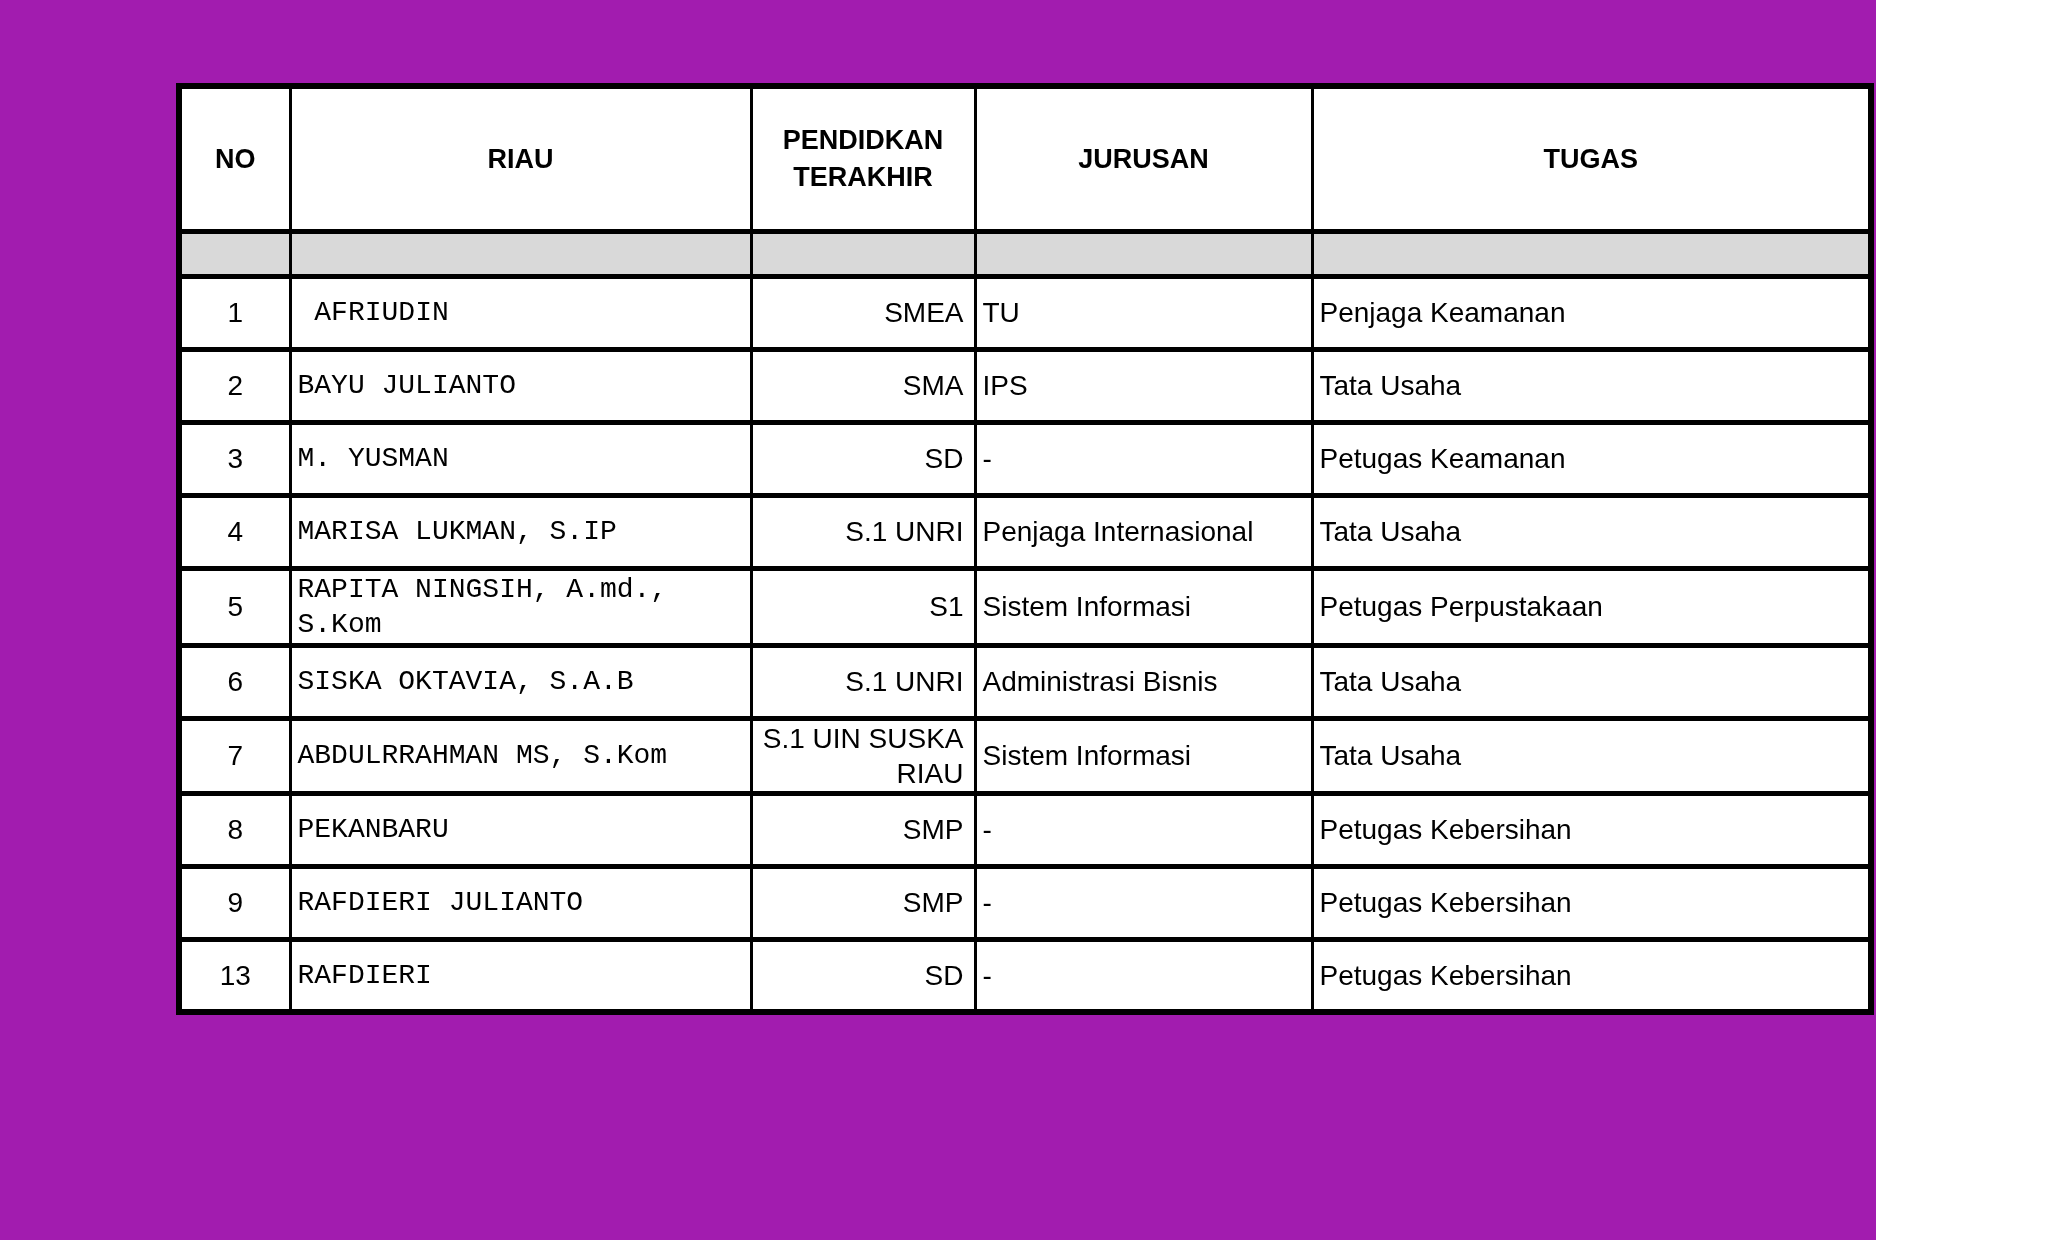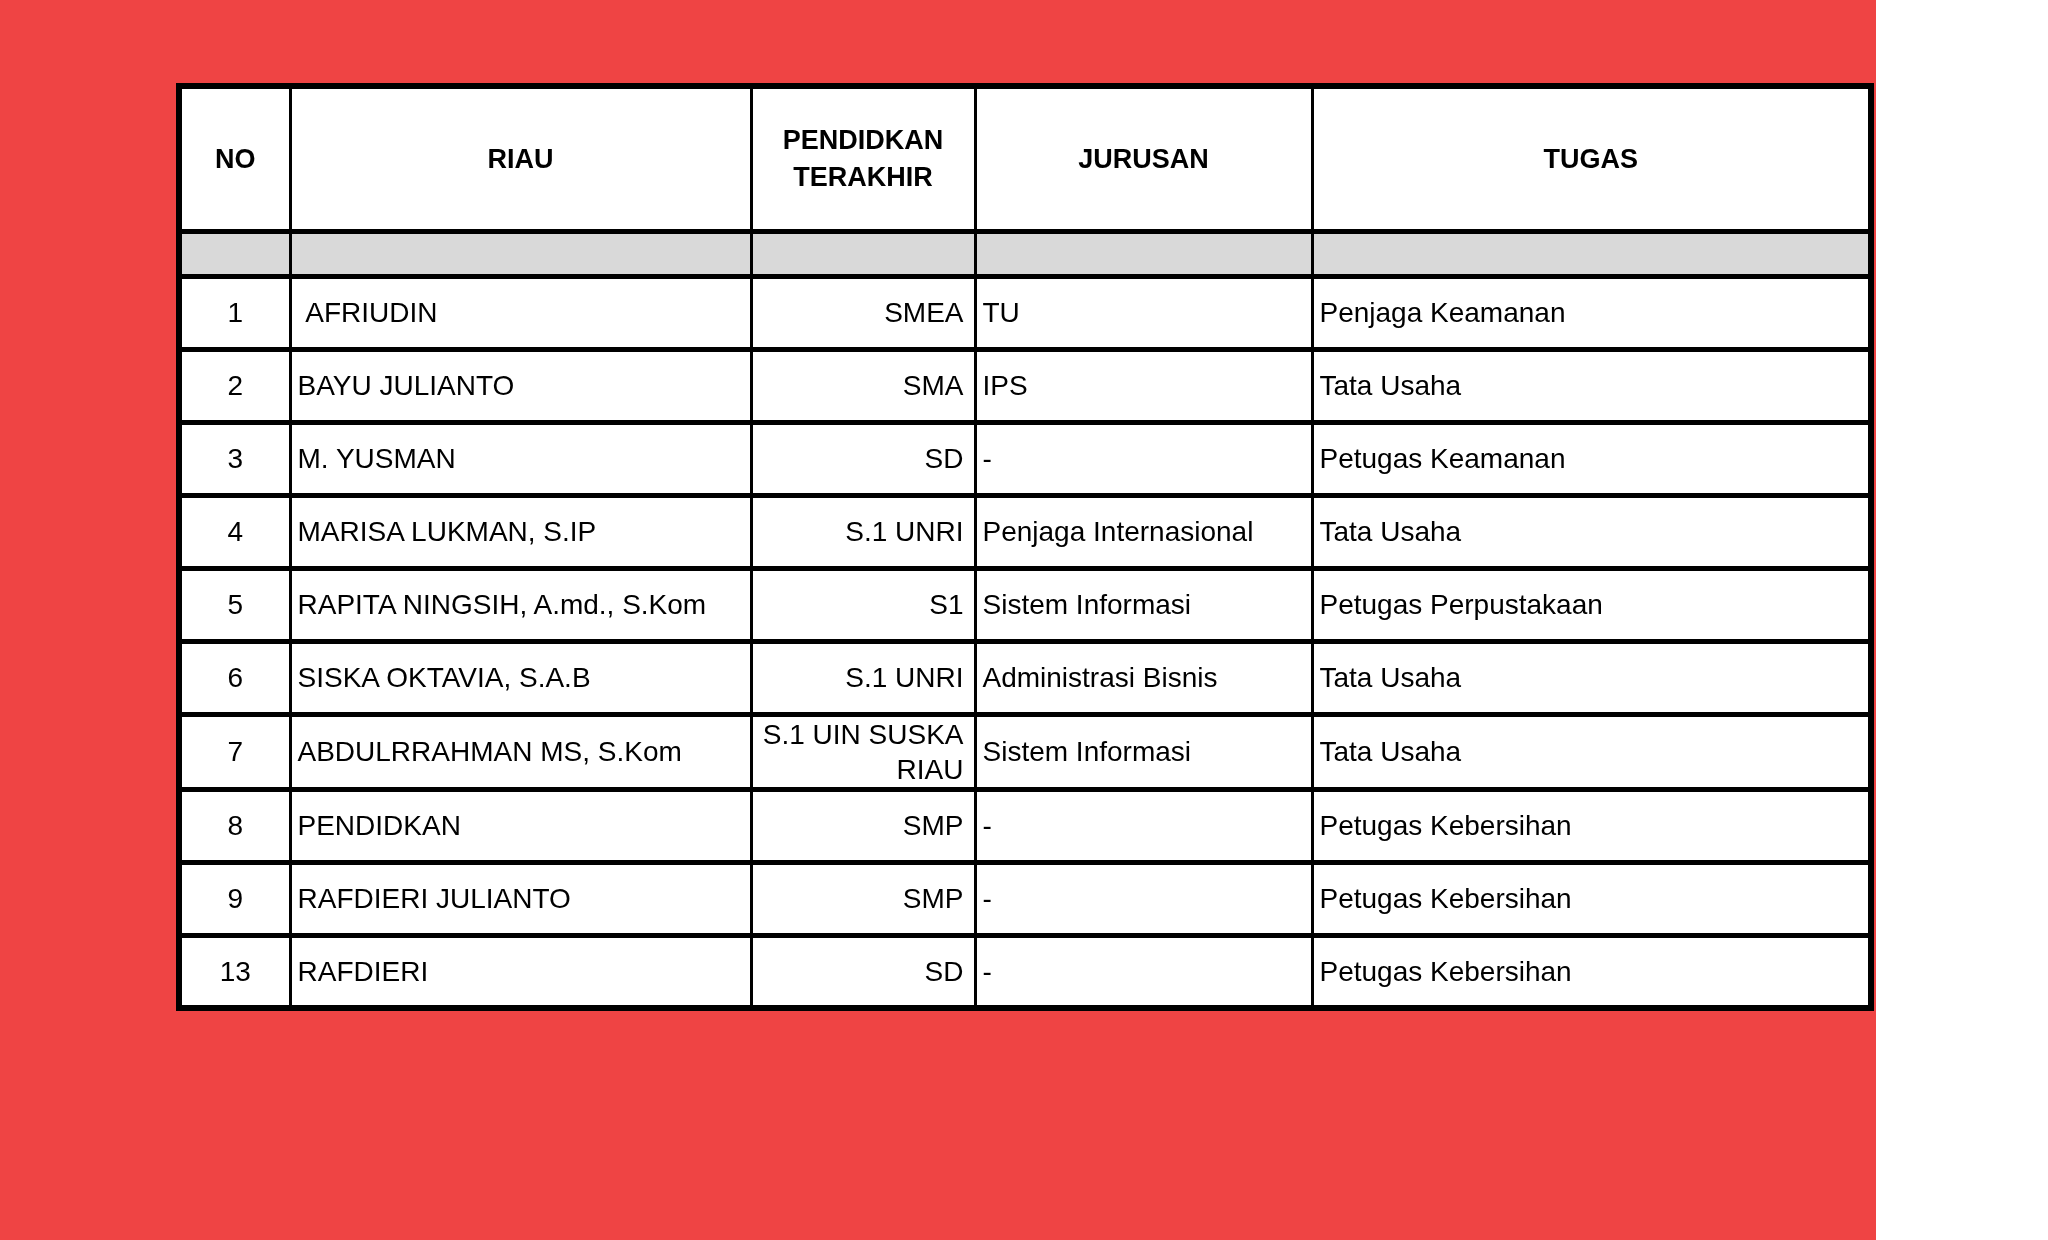--- a/index.html
+++ b/index.html
@@ -4,21 +4,21 @@
 <style>
   html, body {
     margin: 0;
     padding: 0;
     background: #ffffff;
   }
   .stage {
     position: relative;
     width: 1876px;
     height: 1240px;
-    background: #ef4444;
+    background: #a21caf;
     overflow: hidden;
     font-family: "Liberation Sans", sans-serif;
   }
   table.staff-table {
     position: absolute;
     left: 176px;
     top: 83px;
     width: 1692px;
     table-layout: fixed;
     border-collapse: collapse;
@@ -58,21 +58,21 @@
   }
   td.cell-no { text-align: center; }
   td.cell-pendidikan { text-align: right; padding: 0 10px; }
   td.cell-nama,
   td.cell-jurusan,
   td.cell-tugas {
     text-align: left;
     padding-left: 6px;
     padding-right: 6px;
   }
-  td.cell-nama { white-space: pre-wrap; }
+  td.cell-nama { white-space: pre-wrap; font-family: Liberation Mono, monospace; }
 </style>
 </head>
 <body>
 
 <div class="stage">
   <table class="staff-table">
     <colgroup>
       <col style="width:111px">
       <col style="width:461px">
       <col style="width:224px">
@@ -140,21 +140,21 @@
         </tr>
         <tr class="data-row">
           <td class="cell-no">7</td>
           <td class="cell-nama">ABDULRRAHMAN MS, S.Kom</td>
           <td class="cell-pendidikan">S.1 UIN SUSKA RIAU</td>
           <td class="cell-jurusan">Sistem Informasi</td>
           <td class="cell-tugas">Tata Usaha</td>
         </tr>
         <tr class="data-row">
           <td class="cell-no">8</td>
-          <td class="cell-nama">PENDIDKAN</td>
+          <td class="cell-nama">PEKANBARU</td>
           <td class="cell-pendidikan">SMP</td>
           <td class="cell-jurusan">-</td>
           <td class="cell-tugas">Petugas Kebersihan</td>
         </tr>
         <tr class="data-row">
           <td class="cell-no">9</td>
           <td class="cell-nama">RAFDIERI JULIANTO</td>
           <td class="cell-pendidikan">SMP</td>
           <td class="cell-jurusan">-</td>
           <td class="cell-tugas">Petugas Kebersihan</td>

